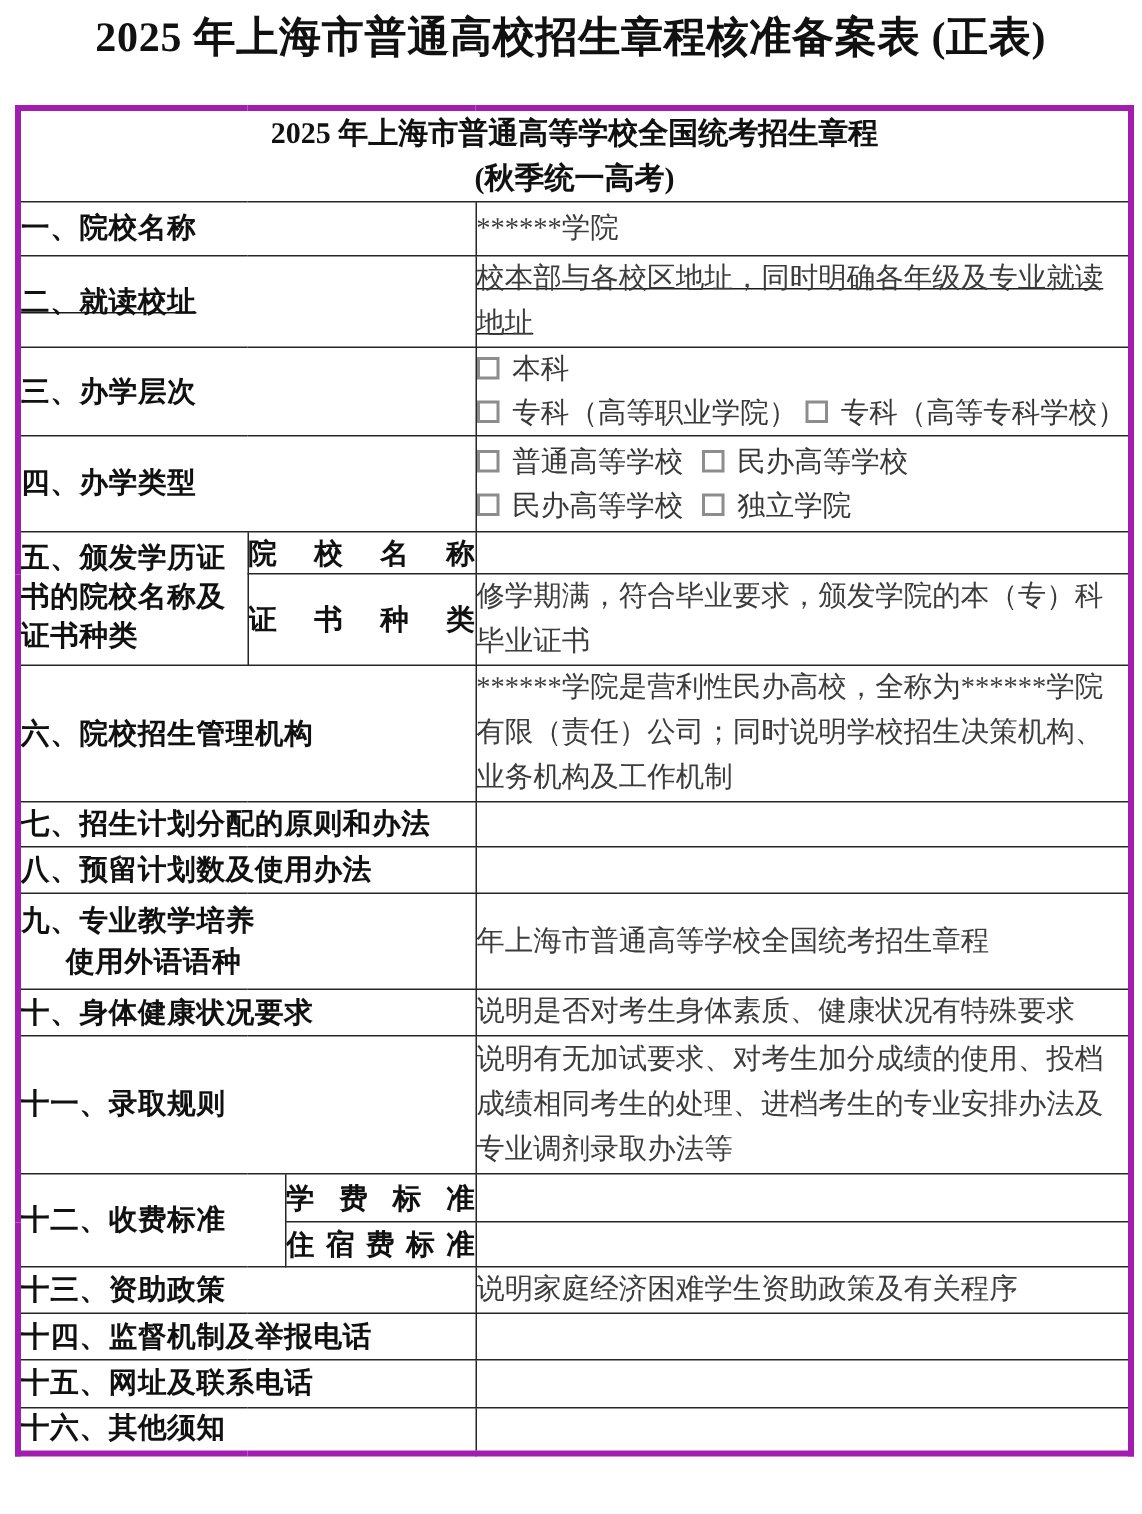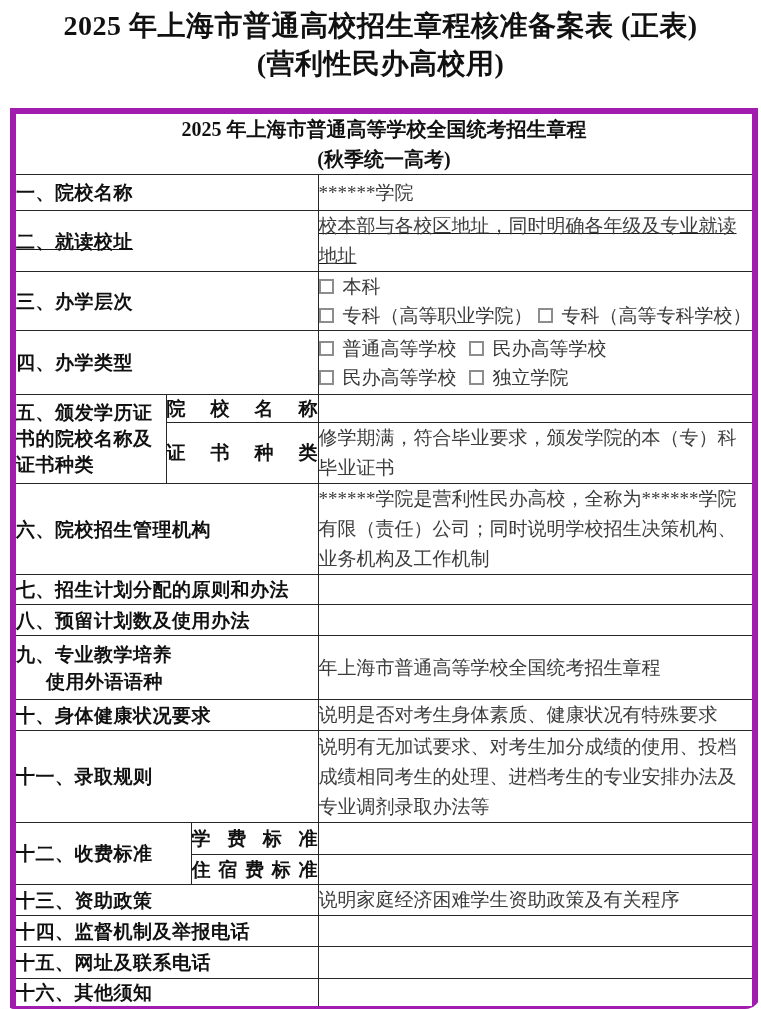--- a/index.html
+++ b/index.html
@@ -9,37 +9,36 @@
     background: #ffffff;
     font-family: "Liberation Serif", "DejaVu Serif", serif;
   }
   .page {
     position: relative;
     width: 761px;
     height: 1009px;
     background: #ffffff;
     color: #1a1a1a;
     overflow: hidden;
-    border-radius: 16px;
   }
   .doc-title {
     padding-top: 7px;
     text-align: center;
     font-weight: bold;
     font-size: 28px;
     line-height: 38px;
     letter-spacing: 0.5px;
     color: #111111;
   }
   table.form {
     border-collapse: collapse;
     table-layout: fixed;
     width: 742px;
     margin: 25px 0 0 10px;
-    border: 6px solid #a21caf;
+    border: 4px solid #a21caf;
   }
   table.form td {
     border: 1px solid #262626;
     vertical-align: middle;
     overflow: hidden;
     padding: 0;
   }
   .thead {
     text-align: center;
     font-weight: bold;
@@ -116,21 +115,20 @@
   tr.r15 { height: 32px; }
   tr.r16 { height: 30px; }
 </style>
 </head>
 <body>
 
 <div class="page">
 
   <div class="doc-title">
     <div>2025 年上海市普通高校招生章程核准备案表 (正表)</div>
-    <div>(营利性民办高校用)</div>
   </div>
 
   <table class="form">
     <colgroup>
       <col style="width:153px">
       <col style="width:25px">
       <col style="width:127px">
       <col style="width:437px">
     </colgroup>
 

